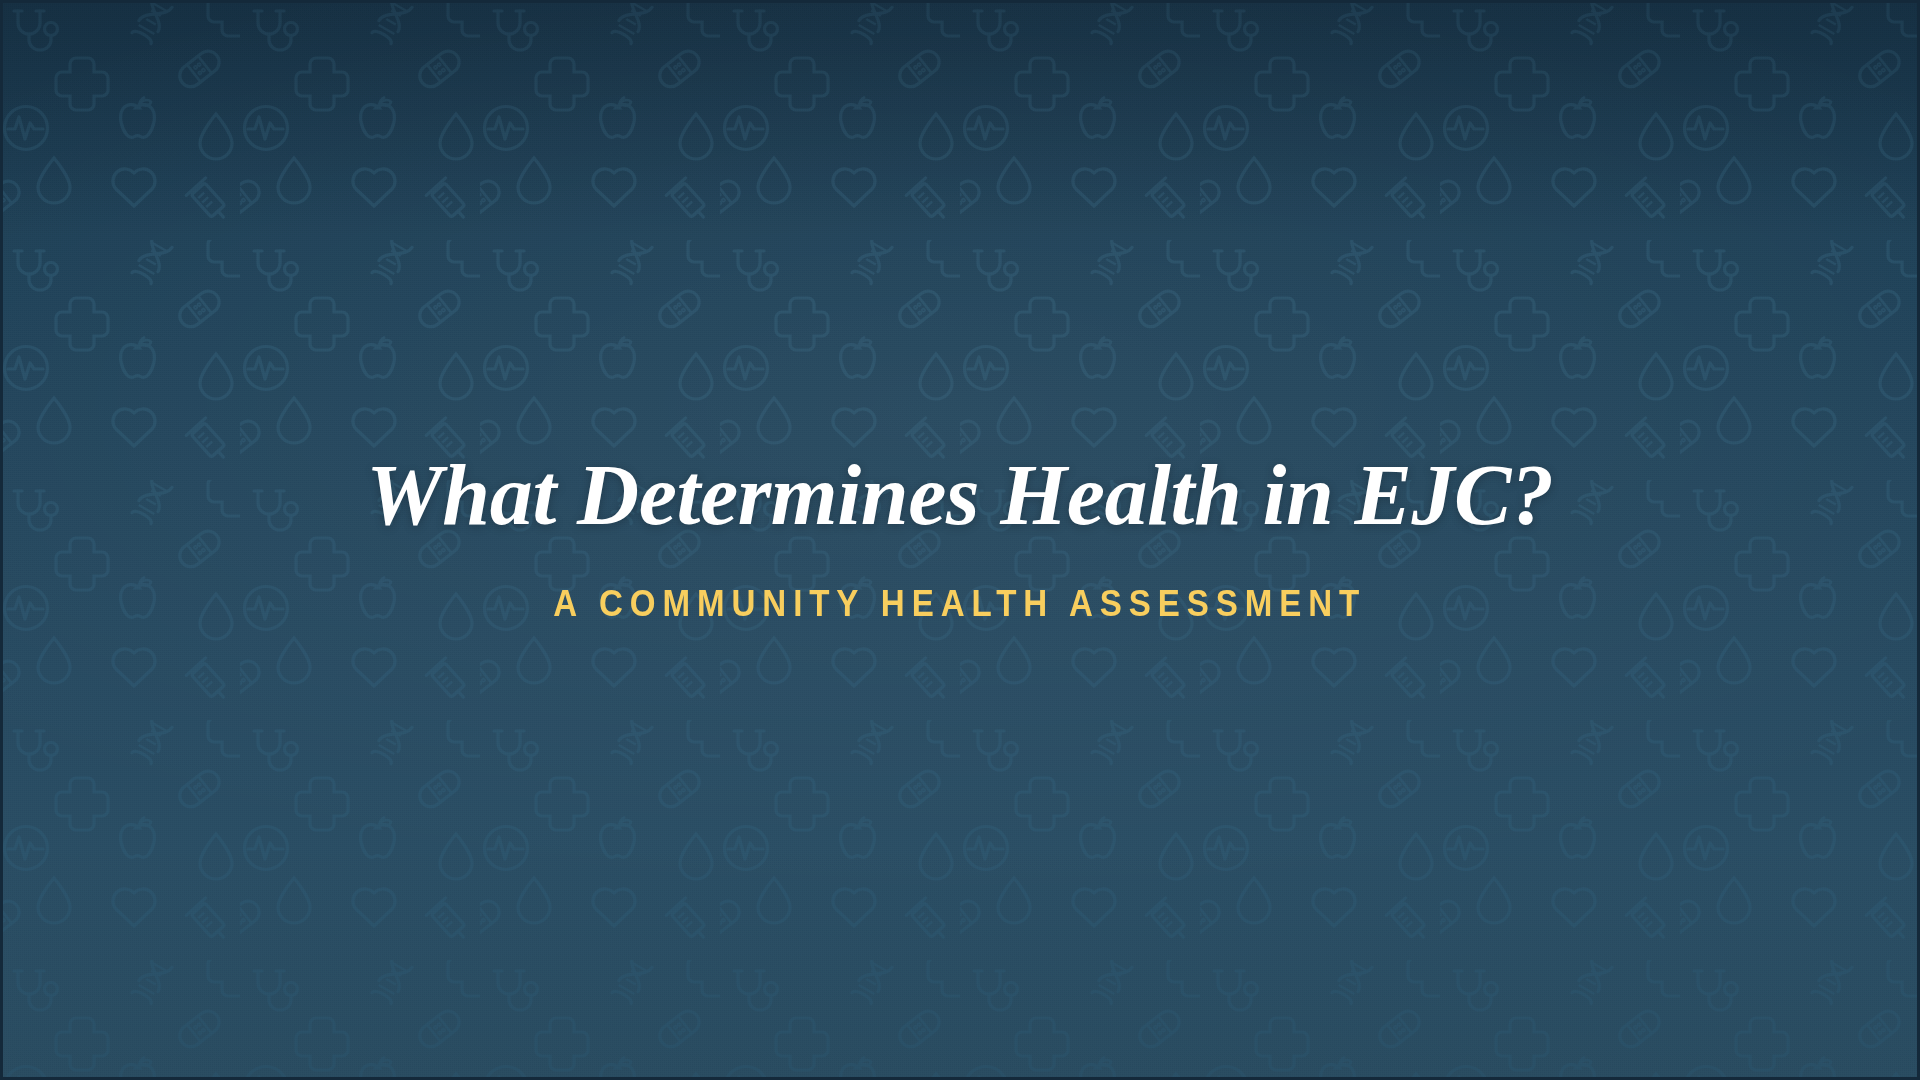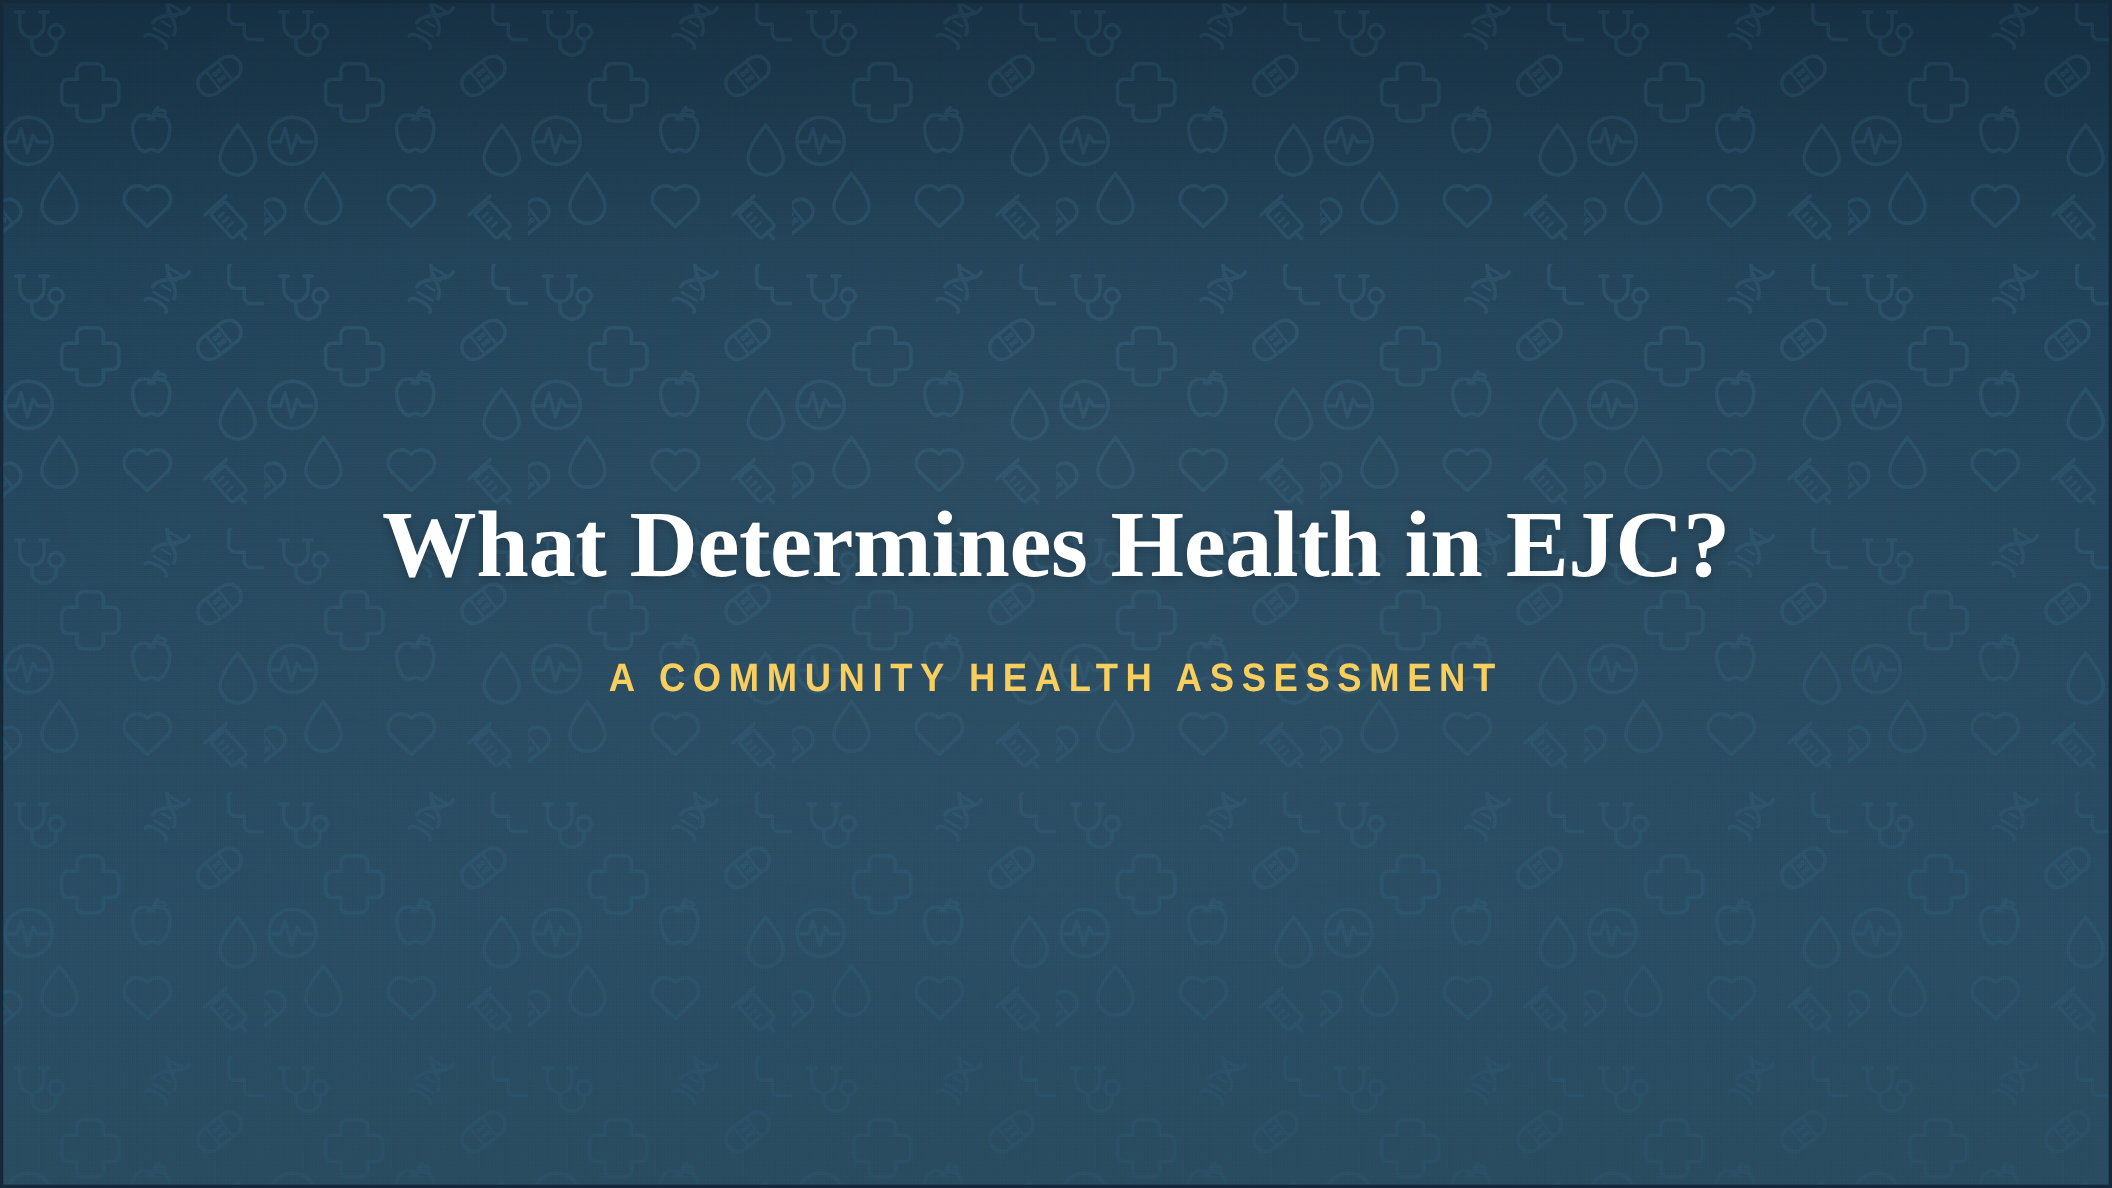--- a/index.html
+++ b/index.html
@@ -77,23 +77,24 @@
     padding-bottom: 8px;
   }
 
   #slide-title {
     font-family: "Liberation Serif", "DejaVu Serif", serif;
     font-weight: 700;
     font-size: 86px;
     line-height: 1.05;
     color: #ffffff;
     letter-spacing: -0.4px;
-    margin: 12px;
+    margin: 0;
     white-space: nowrap;
     text-shadow: 0 2px 10px rgba(0,0,0,0.22);
+    font-style: italic;
   }
 
   #slide-subtitle {
     margin: 46px 0 0 0;
     font-family: "Liberation Sans", sans-serif;
     font-weight: 700;
     font-size: 36px;
     line-height: 1;
     color: #f8ce5e;
     letter-spacing: 7.5px;

